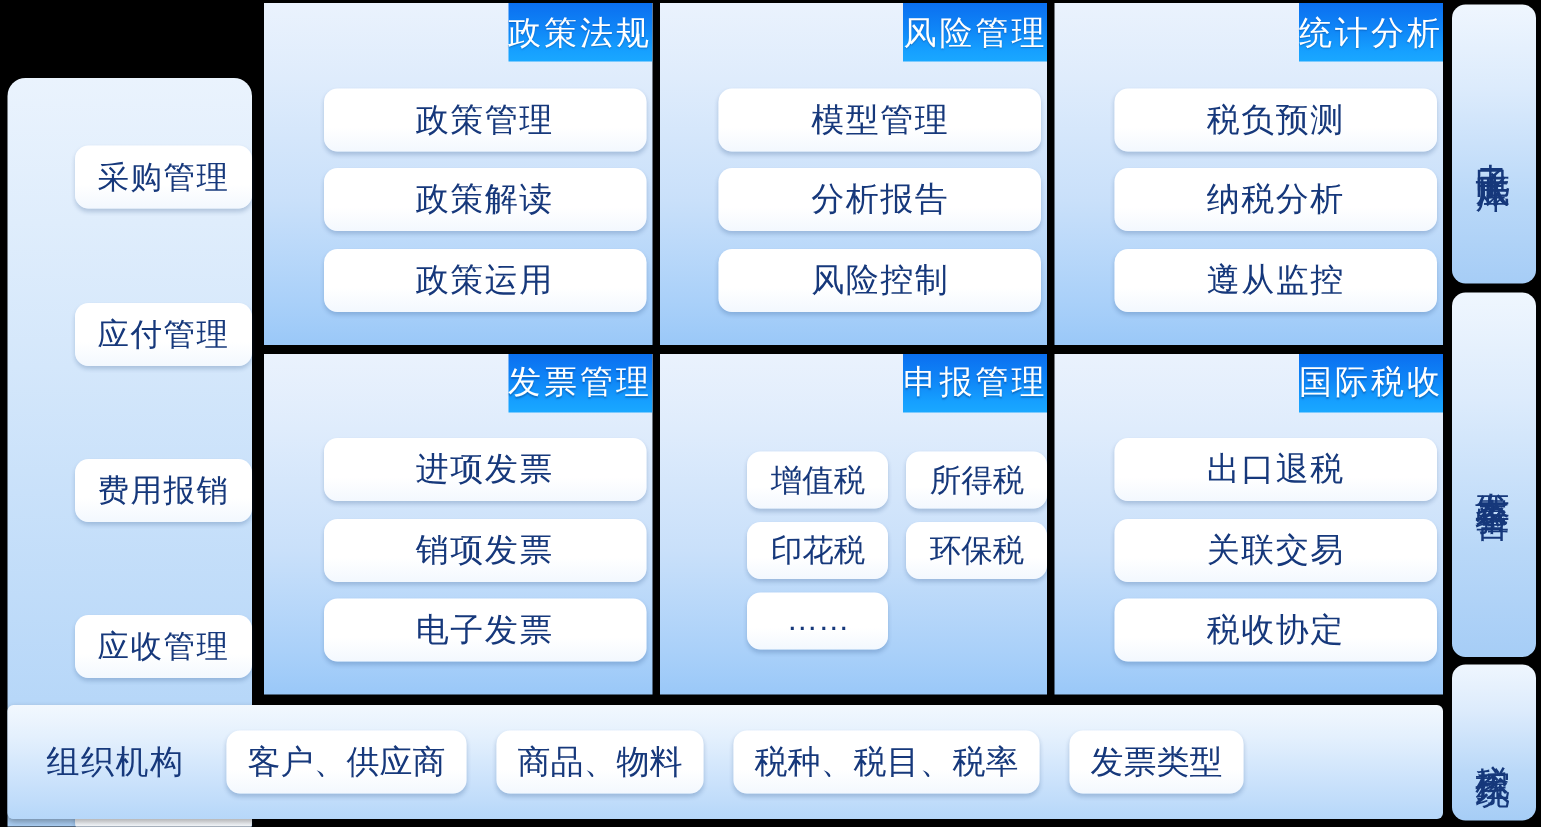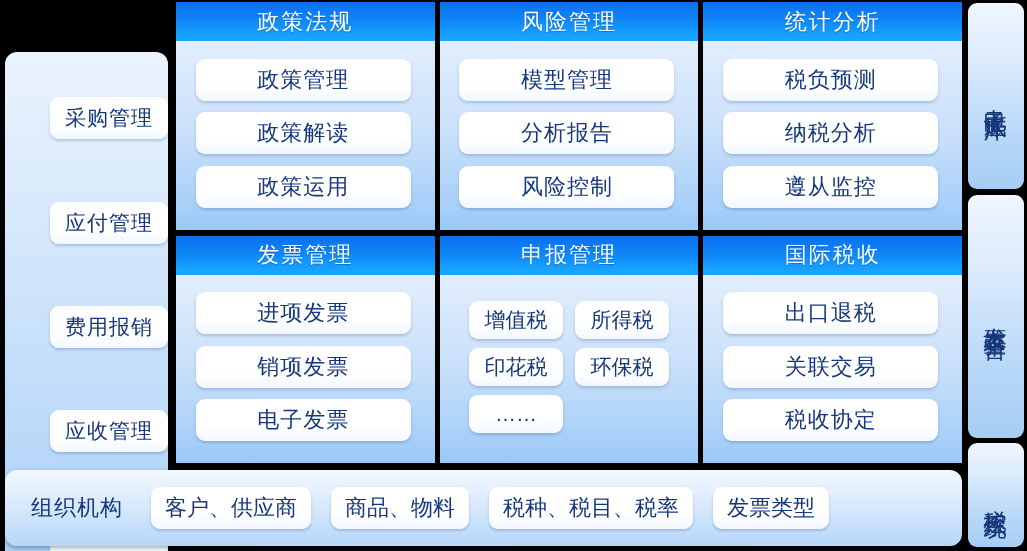--- a/index.html
+++ b/index.html
@@ -72,20 +72,21 @@
     column-gap: 5px;
     row-gap: 6px;
   }
 
   .panel {
     background: linear-gradient(to bottom, #eaf2fd 0%, #dfecfc 22%, #c9e0fa 58%, #a9d0f9 88%, #9ac8f8 100%);
     display: flex;
     flex-direction: column;
     overflow: hidden;
     box-shadow: 0 1px 3px rgba(0,0,0,0.3);
+    align-items: flex-end;
   }
   .panel-header {
     height: 39px;
     flex: 0 0 39px;
     background: linear-gradient(to bottom, #0b6ff0 0%, #0f86f7 45%, #16a0ff 82%, #1aa8ff 100%);
     color: #ffffff;
     display: flex;
     align-items: center;
     justify-content: center;
     font-size: 22px;
@@ -156,21 +157,21 @@
   #vpanel-1 { height: 243px; }
   #vpanel-2 { height: 104px; }
 
   
   #bottom-bar {
     position: absolute;
     left: 5px;
     top: 470px;
     width: 957px;
     height: 76px;
-    border-radius: 12px;
+    border-radius: 4px;
     background: linear-gradient(to bottom, #f2f8fe 0%, #e4f0fd 28%, #c9e1fb 70%, #b6d7f9 100%);
     box-shadow: 0 2px 4px rgba(0,0,0,0.33);
     display: flex;
     align-items: center;
     padding: 0 18px;
     box-sizing: border-box;
     gap: 20px;
   }
   #bottom-bar .plain-label {
     color: #16387b;

